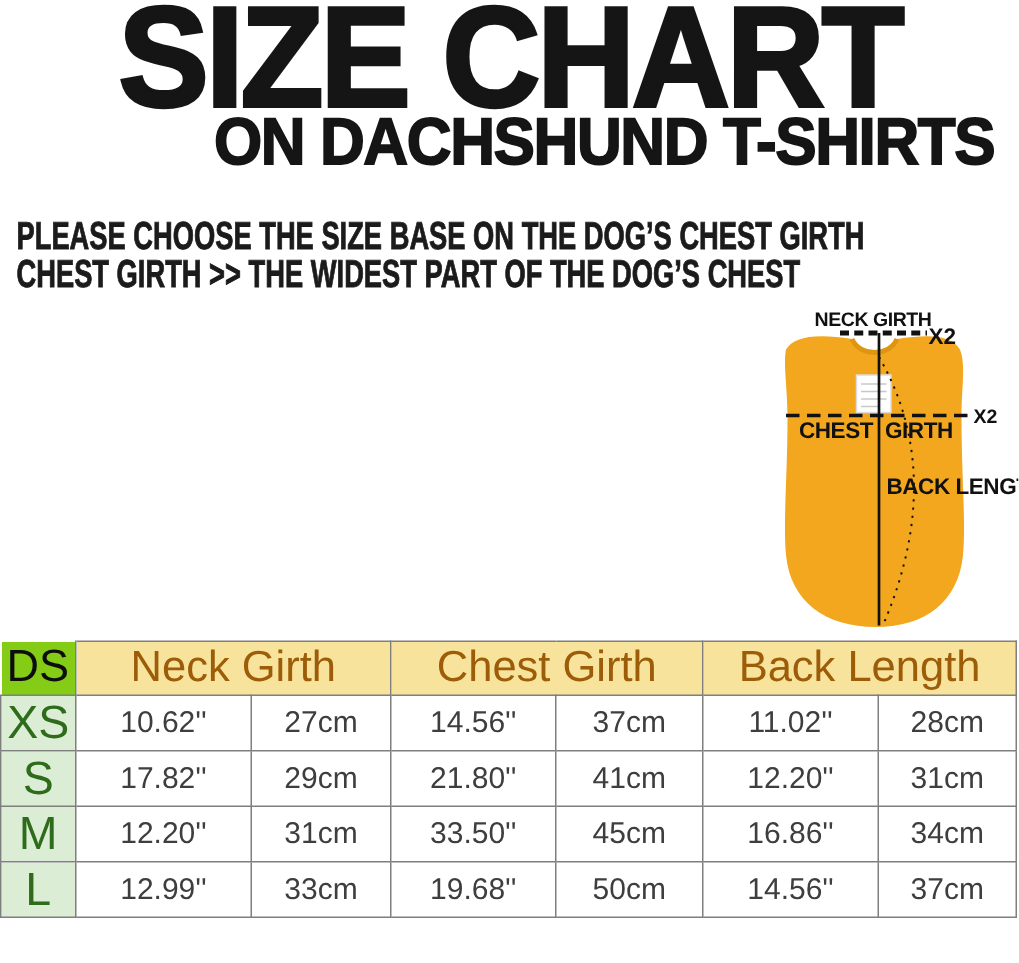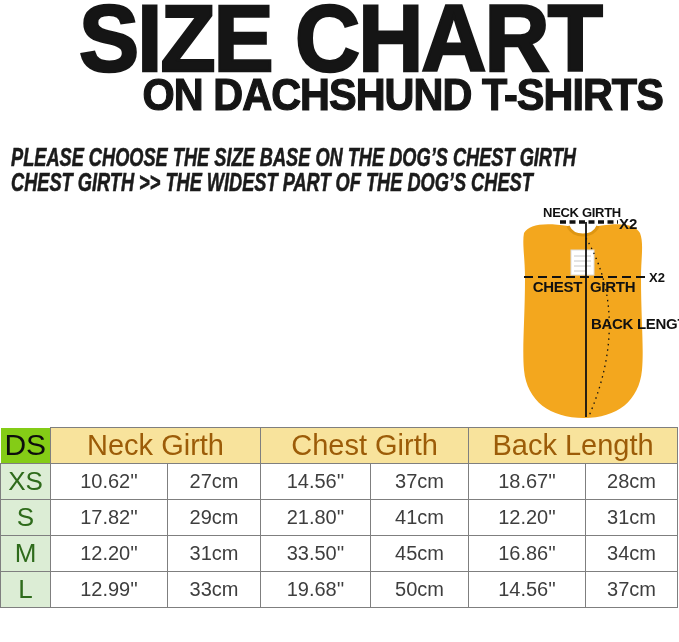--- a/index.html
+++ b/index.html
@@ -20,21 +20,21 @@
     -webkit-text-stroke:2.5px #151515;
   }
   .subtitle-wrap{left:0;top:70px;width:679px;text-align:right;}
   .subtitle{
     display:inline-block;
     font-size:44px;font-weight:bold;line-height:50px;
     letter-spacing:-1px;color:#151515;white-space:nowrap;
     transform:scale(0.94,1);transform-origin:center top;
     -webkit-text-stroke:1.2px #151515;
   }
-  .note-wrap{left:11px;top:145px;width:668px;font-style:italic;}
+  .note-wrap{left:11px;top:145px;width:668px;}
   .note-line{
     font-size:26px;font-weight:bold;line-height:25px;
     color:#1b1b1b;white-space:nowrap;
     transform:scaleX(0.70);transform-origin:left top;
     -webkit-text-stroke:0.6px #1b1b1b;
     letter-spacing:0px;
   }
 
   
   .diagram{left:480px;top:198px;width:199px;height:232px;}
@@ -58,21 +58,21 @@
     color:var(--header_text,#9C5C08);
     font-size:29px;
   }
   .size-table td.corner{
     background:#84cc16;color:#0d0d0d;font-size:30px;
     border-top:none;border-left:none;
   }
   .size-table td.size{
     background:var(--size_bg,#DCEDD5);
     color:var(--size_text,#2E6B1B);
-    font-size:26px;
+    font-size:31px;
   }
 </style>
 </head>
 <body>
 
 <div class="abs title-wrap">
   <div class="title">SIZE CHART</div>
 </div>
 <div class="abs subtitle-wrap">
   <div class="subtitle">ON DACHSHUND T-SHIRTS</div>
@@ -138,21 +138,21 @@
     <td class="ghead" colspan="2">Neck Girth</td>
     <td class="ghead" colspan="2">Chest Girth</td>
     <td class="ghead" colspan="2">Back Length</td>
   </tr>
   <tr>
     <td class="size">XS</td>
     <td>10.62''</td>
     <td>27cm</td>
     <td>14.56''</td>
     <td>37cm</td>
-    <td>18.67''</td>
+    <td>11.02''</td>
     <td>28cm</td>
   </tr>
   <tr>
     <td class="size">S</td>
     <td>17.82''</td>
     <td>29cm</td>
     <td>21.80''</td>
     <td>41cm</td>
     <td>12.20''</td>
     <td>31cm</td>

